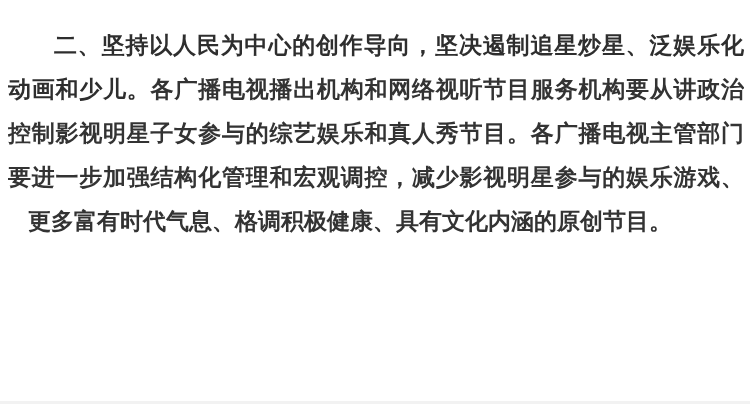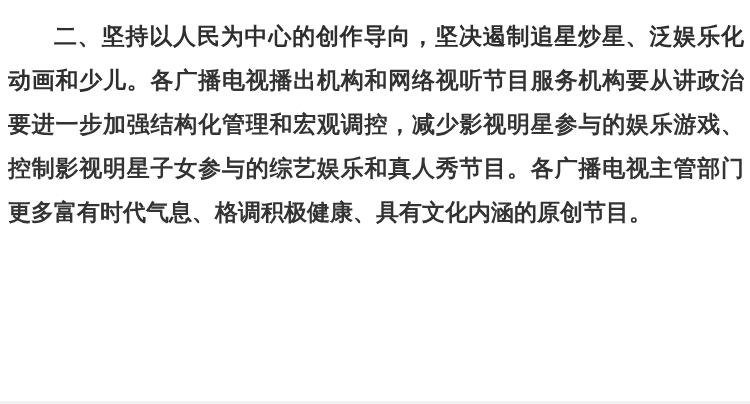--- a/index.html
+++ b/index.html
@@ -12,37 +12,38 @@
     background: #ffffff;
     overflow: hidden;
     position: relative;
     font-family: "DejaVu Sans", "Liberation Sans", sans-serif;
   }
   .article {
     position: absolute;
     top: 0;
     left: 8px;
     right: 6px;
-    padding-top: 14px;
+    padding-top: 23px;
     color: #333333;
     font-size: 23px;
     line-height: 44px;
   }
   .line {
     height: 44px;
     text-align: justify;
     text-align-last: justify;
     text-justify: inter-character;
     overflow: hidden;
   }
   .line.indent {
     text-indent: 2em;
   }
   .line.last {
     text-align-last: left;
+    margin-left: 20px;
   }
   .seg-bold {
     font-weight: 700;
     color: #2e2e2e;
   }
   .seg-regular {
     font-weight: 700;
   }
   .bottom-edge {
     position: absolute;
@@ -62,25 +63,25 @@
     <span class="seg-bold">二、坚持以人民为中心的创作导向，坚决遏制追星炒星、泛娱乐化</span>
   </div>
 
   <div class="line">
     <span class="seg-bold">动画和少儿。</span><span class="seg-regular">各广播电视播出机构和网络视听节目服务机构要从讲政治</span>
   </div>
 
 
 
   <div class="line">
-    <span class="seg-regular">要进一步加强结构化管理和宏观调控，减少影视明星参与的娱乐游戏、</span>
+    <span class="seg-regular">控制影视明星子女参与的综艺娱乐和真人秀节目。各广播电视主管部门</span>
   </div>
 
   <div class="line">
-    <span class="seg-regular">控制影视明星子女参与的综艺娱乐和真人秀节目。各广播电视主管部门</span>
+    <span class="seg-regular">要进一步加强结构化管理和宏观调控，减少影视明星参与的娱乐游戏、</span>
   </div>
 
 
 
   <div class="line last">
     <span class="seg-regular">更多富有时代气息、格调积极健康、具有文化内涵的原创节目。</span>
   </div>
 
 </div>
 

